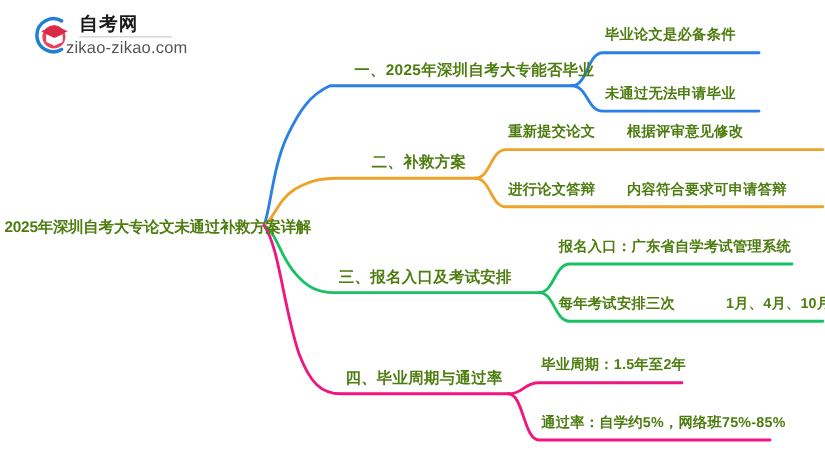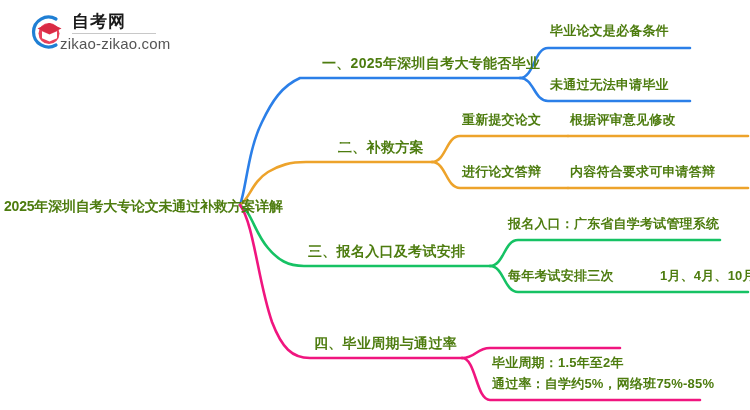--- a/index.html
+++ b/index.html
@@ -155,16 +155,16 @@
   <div class="node lvl3" style="left:570px; top:113px;">根据评审意见修改</div>
   <div class="node lvl2" style="left:462px; top:165px;">进行论文答辩</div>
   <div class="node lvl3" style="left:570px; top:165px;">内容符合要求可申请答辩</div>
 
   <div class="node lvl1" style="left:308px; top:244px;">三、报名入口及考试安排</div>
   <div class="node lvl2" style="left:508px; top:217px;">报名入口：广东省自学考试管理系统</div>
   <div class="node lvl2" style="left:508px; top:269px;">每年考试安排三次</div>
   <div class="node lvl3" style="left:660px; top:269px;">1月、4月、10月</div>
 
   <div class="node lvl1" style="left:314px; top:336px;">四、毕业周期与通过率</div>
-  <div class="node lvl2" style="left:492px; top:324px;margin-top:32px;">毕业周期：1.5年至2年</div>
+  <div class="node lvl2" style="left:492px; top:324px;">毕业周期：1.5年至2年</div>
   <div class="node lvl2" style="left:492px; top:377px;">通过率：自学约5%，网络班75%-85%</div>
 
 </div>
 
 </body></html>

